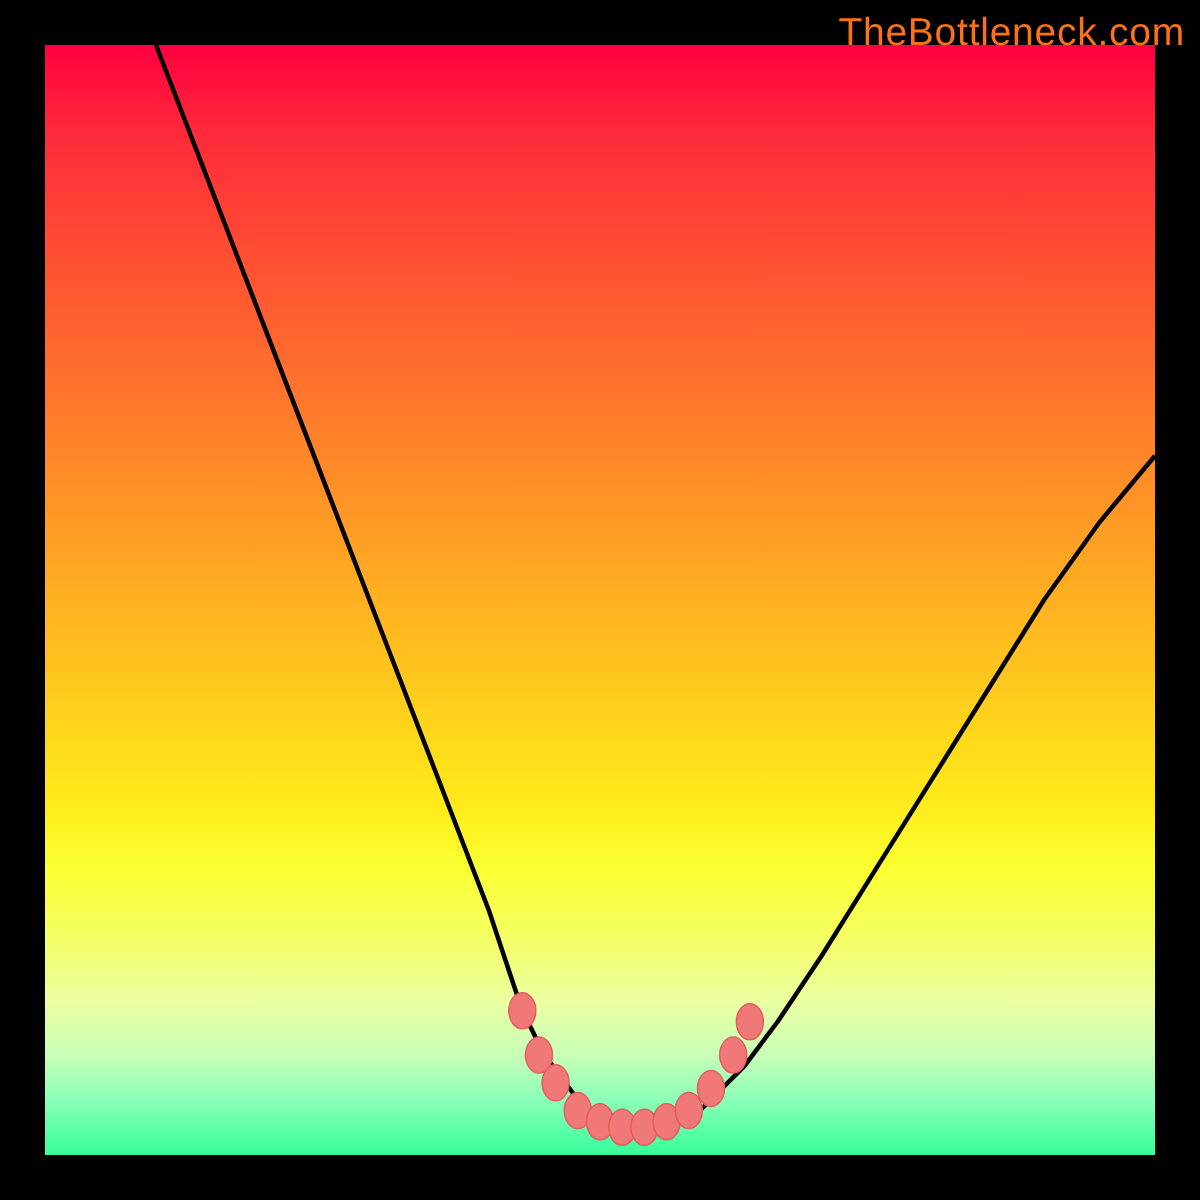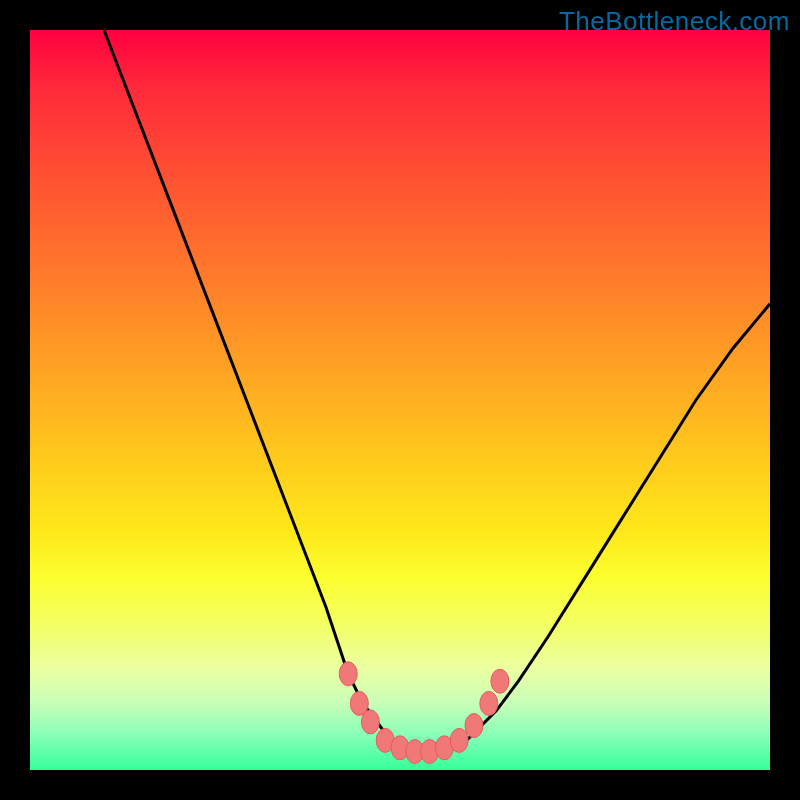--- a/index.html
+++ b/index.html
@@ -38,21 +38,21 @@
       #ecffa0 86%,
       #c8ffb8 91%,
       #8cffb8 95%,
       #36ff9a 100%
     );
   }
   .watermark {
     position: absolute;
     top: 6px;
     right: 10px;
-    color: #0369a1;
+    color: #f97316;
     font-size: 26px;
     letter-spacing: 0.5px;
     user-select: none;
   }
   svg.overlay {
     position: absolute;
     left: 30px;
     top: 30px;
     width: 740px;
     height: 740px;

